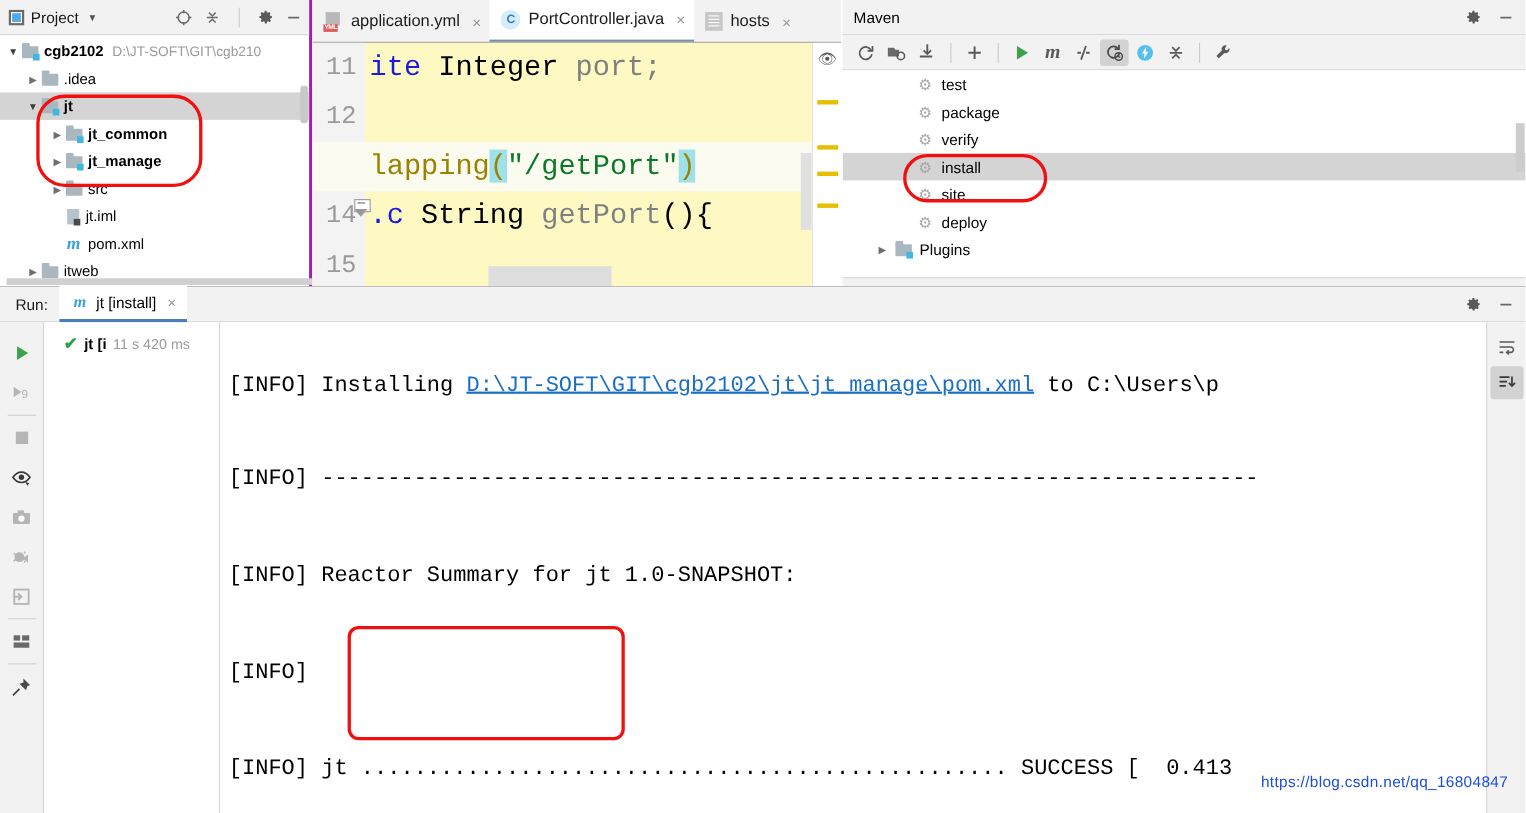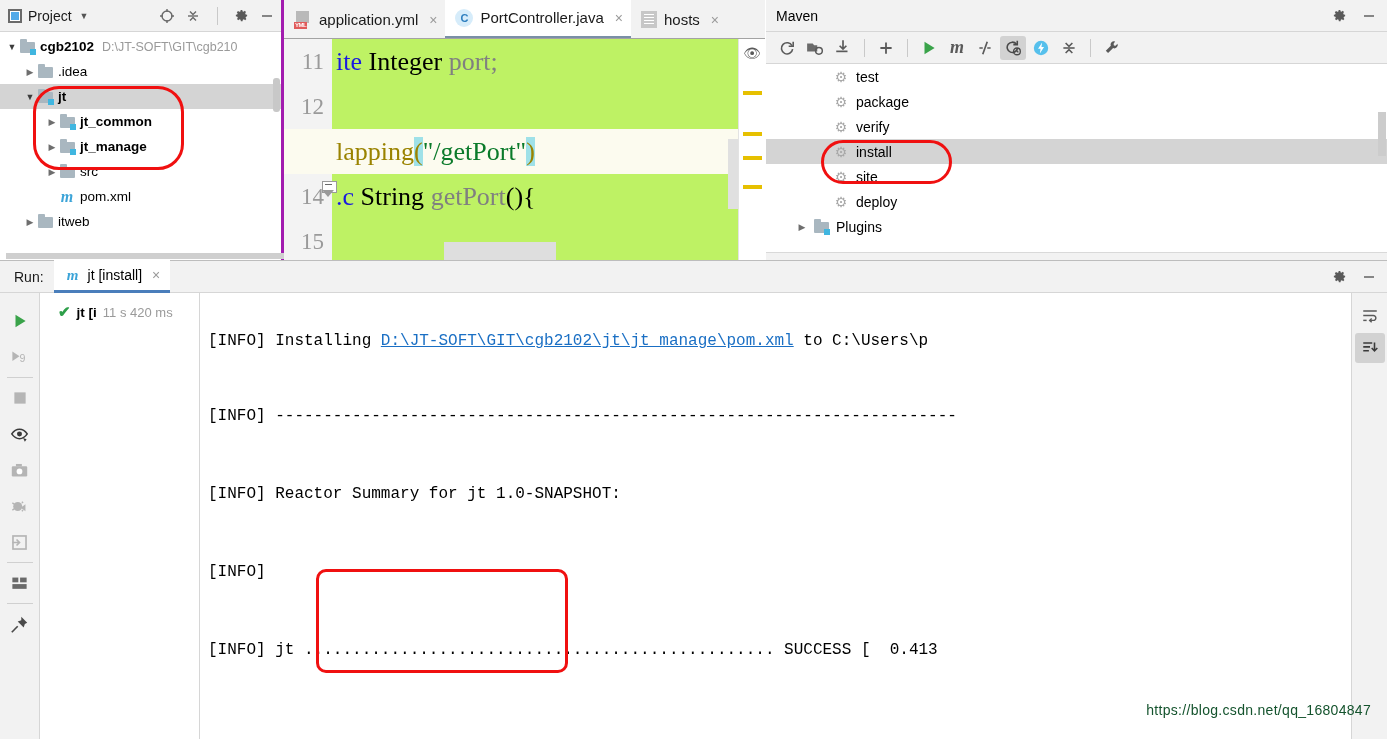--- a/index.html
+++ b/index.html
@@ -56,21 +56,21 @@
   .tab{height:37px;display:flex;align-items:center;padding:0 8px 0 10px;gap:7px;font-size:15px;color:#1a1a1a;white-space:nowrap;cursor:default;}
   .tab.active{background:#ffffff;border-bottom:2px solid #7a8fa6;}
   .tab .x{color:#9a9a9a;font-size:14px;margin-left:4px;}
   .yml{width:18px;height:18px;position:relative;}
   .yml i{position:absolute;left:2px;top:0;width:13px;height:12px;background:#b9b9b9;}
   .yml b{position:absolute;left:0;bottom:0;font-size:6px;color:#fff;background:#e05b5b;padding:0 1px;letter-spacing:-0.5px;font-weight:bold;line-height:7px;}
   .cls{width:18px;height:18px;border-radius:50%;background:#d6ecfa;color:#2f7fbf;font-size:11px;font-weight:bold;display:flex;align-items:center;justify-content:center;}
   .hostsico{width:16px;height:17px;background:#c7c7c7;position:relative;}
   .hostsico::after{content:"";position:absolute;left:3px;top:3px;right:3px;height:1px;background:#fff;box-shadow:0 3px 0 #fff,0 6px 0 #fff,0 9px 0 #fff;}
 
-  .code{position:relative;height:221px;background:#bef264;font-family:Liberation Serif, serif;}
+  .code{position:relative;height:221px;background:#fef9c3;font-family:Liberation Mono, monospace;}
   .gutter{position:absolute;left:0;top:0;width:48px;height:221px;background:#f3f3f3;}
   .gutter div{height:45px;line-height:45px;text-align:right;padding-right:8px;color:#9a9a9a;font-size:23px;box-sizing:border-box;}
   .gutter div.hl{background:#fcfbef;padding-left:48px;}
   .codelines{position:absolute;left:48px;top:0;right:0;height:221px;}
   .cl{height:45px;line-height:45px;font-size:26px;white-space:nowrap;padding-left:4px;}
   .cl.hl{background:#fcfbef;}
   .kw{color:#1a1ae0;}
   .pl{color:#000;}
   .gy{color:#808080;}
   .an{color:#9a8300;}
@@ -111,31 +111,31 @@
   .run-body{position:relative;height:447px;display:flex;}
   .run-left{width:40px;background:#f2f2f2;border-right:1px solid #d6d6d6;padding-top:10px;display:flex;flex-direction:column;align-items:center;gap:0;box-sizing:border-box;}
   .lbtn{width:36px;height:36px;display:flex;align-items:center;justify-content:center;color:#8f8f8f;}
   .ldiv{width:26px;height:1px;background:#d0d0d0;margin:2px 0;}
 
   .run-tree{width:160px;background:#fff;border-right:1px solid #d6d6d6;padding-top:6px;box-sizing:border-box;}
   .trow{height:26px;display:flex;align-items:center;gap:6px;padding-left:18px;font-size:13.5px;white-space:nowrap;}
   .chk{color:#2e9f4a;font-size:15px;font-weight:bold;}
   .dur{color:#9a9a9a;font-size:13px;}
 
-  .console{position:relative;flex:1;background:#fff;overflow:hidden;font-family:"Liberation Mono", monospace;font-size:16px;white-space:pre;}
+  .console{position:relative;flex:1;background:#fff;overflow:hidden;font-family:"Liberation Mono", monospace;font-size:20px;white-space:pre;}
   .logline{height:42px;line-height:42px;padding-left:8px;}
   .lnk{color:#1a6fc4;text-decoration:underline;}
   .con-vscroll{position:absolute;right:9px;top:398px;width:8px;height:42px;background:#cfcfcf;}
   .con-right{position:absolute;right:0;top:0;width:36px;height:447px;background:#f2f2f2;border-left:1px solid #d6d6d6;display:flex;flex-direction:column;align-items:center;padding-top:8px;gap:2px;box-sizing:border-box;}
   .rbtn{width:30px;height:30px;display:flex;align-items:center;justify-content:center;color:#5a5a5a;border-radius:3px;}
   .rbtn.on{background:#d2d2d2;}
 
   
   .redbox{position:absolute;border:3px solid #f01010;border-radius:26px;pointer-events:none;}
-  .watermark{position:absolute;right:16px;bottom:22px;color:#14532d;font-size:14px;font-family:"Liberation Sans",sans-serif;letter-spacing:0.3px;}
+  .watermark{position:absolute;right:16px;bottom:22px;color:#1d4ed8;font-size:14px;font-family:"Liberation Sans",sans-serif;letter-spacing:0.3px;}
 </style>
 </head>
 <body>
 
 <div class="app">
 
   <div class="top">
 
     <div class="proj">
       <div class="proj-head">
@@ -215,20 +215,26 @@
         </div>
 
         <div class="tnode" style="padding-left:44px;">
           <span class="arrow">▶</span>
           <span class="folder plain">
               <i></i>
             </span>
           <span class="tlabel">src</span>
         </div>
 
+        <div class="tnode" style="padding-left:60px;">
+          <span class="ficon">
+              <i></i>
+            </span>
+          <span class="tlabel">jt.iml</span>
+        </div>
 
         <div class="tnode" style="padding-left:58px;">
           <span class="mglyph">m</span>
           <span class="tlabel">pom.xml</span>
         </div>
 
         <div class="tnode" style="padding-left:22px;">
           <span class="arrow">▶</span>
           <span class="folder plain">
               <i></i>

